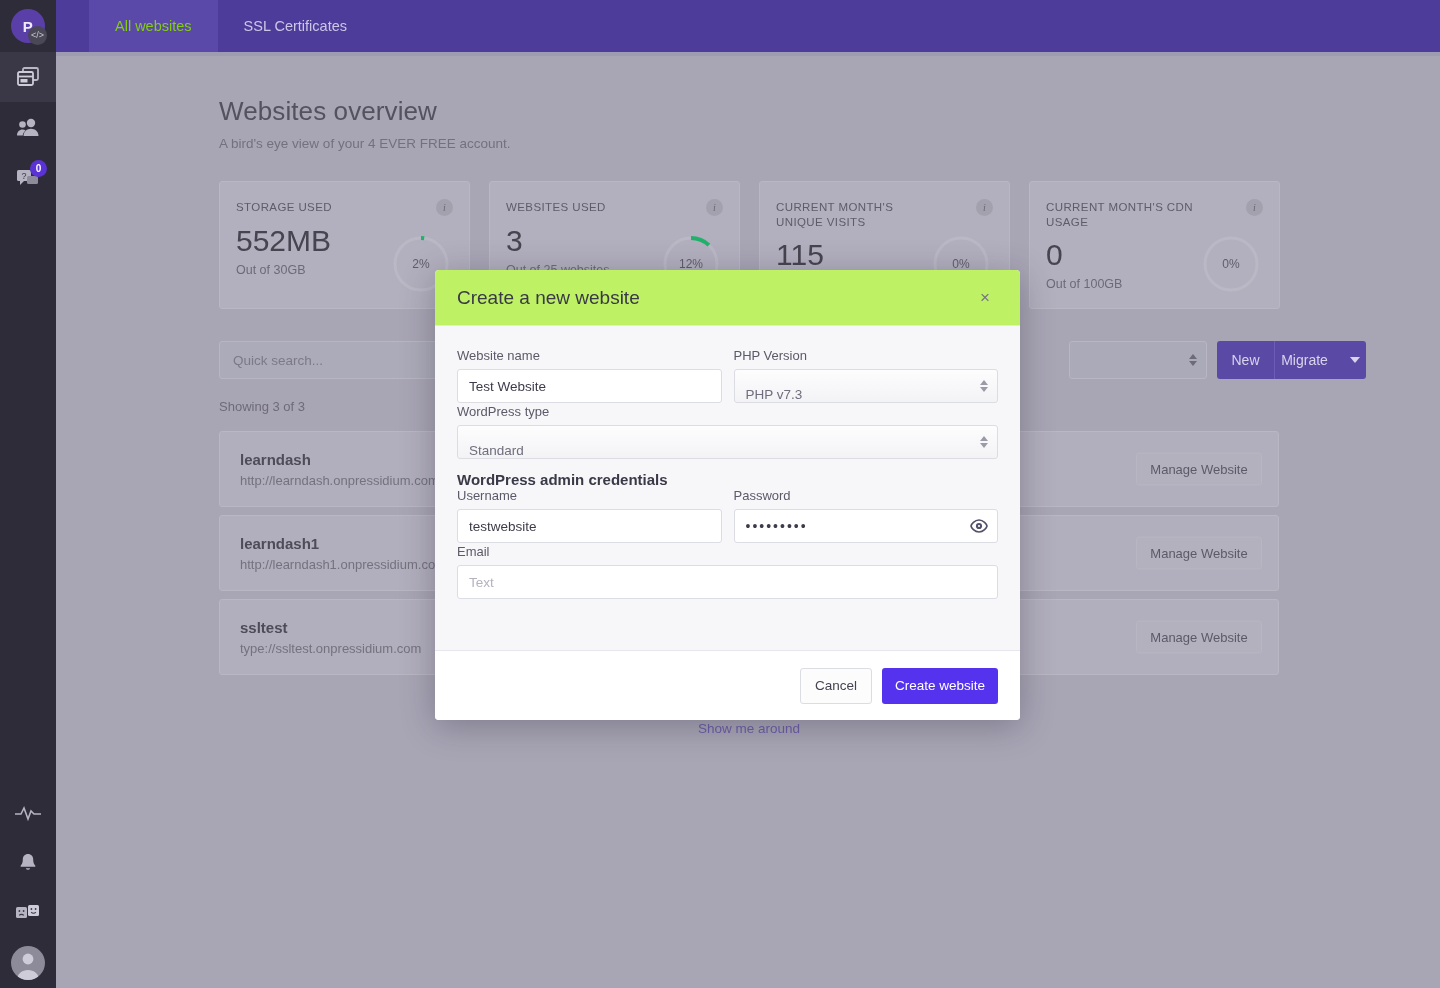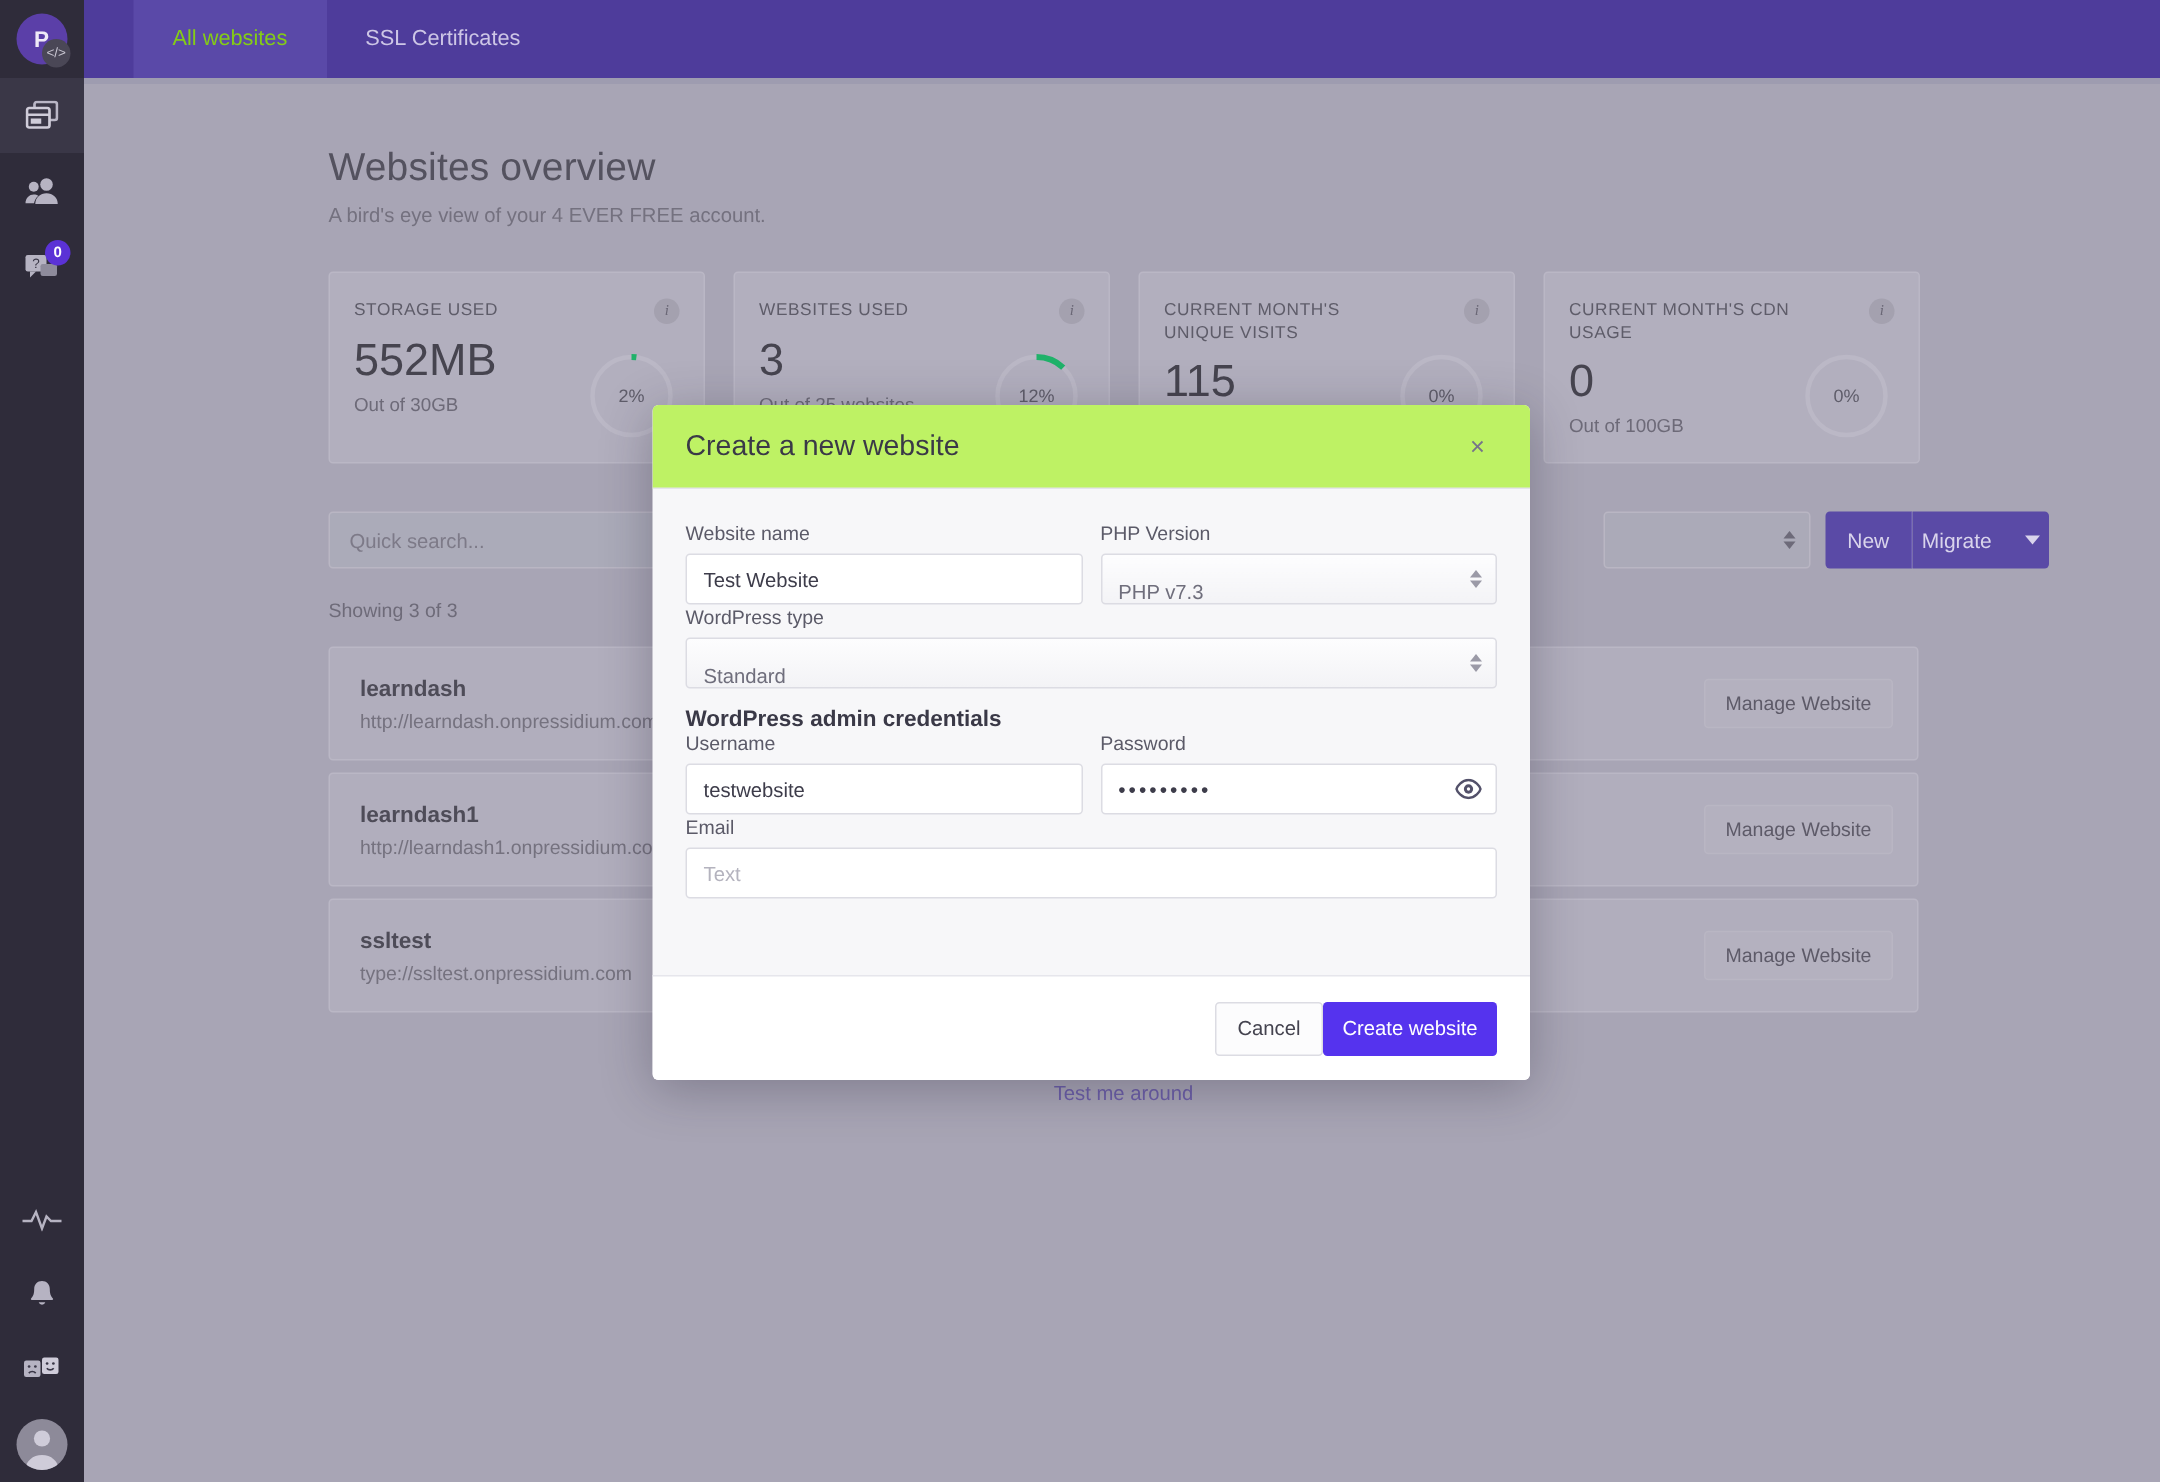--- a/index.html
+++ b/index.html
@@ -205,21 +205,21 @@
   .pwd-wrap { position: relative; }
   .eye {
     position: absolute; right: 10px; top: 50%; transform: translateY(-50%);
     width: 18px; height: 18px; display: flex; align-items: center; justify-content: center;
     cursor: pointer;
   }
   .dots { letter-spacing: 2px; font-size: 14px; color: #3d3c4a; }
   .modal-foot {
     height: 70px; border-top: 1px solid #e6e6ec; background: #ffffff;
     display: flex; align-items: center; justify-content: flex-end;
-    padding: 0 22px; 
+    padding: 0 22px; gap: 10px;
   }
   .btn-cancel {
     width: 72px; height: 36px; border: 1px solid #dcdce3; border-radius: 3px;
     background: #fcfcfd; color: #44434f; font-size: 13.5px;
     display: flex; align-items: center; justify-content: center; cursor: pointer;
   }
   .btn-create {
     width: 116px; height: 36px; border-radius: 3px;
     background: #5533ee; color: #ffffff; font-size: 13.5px;
     display: flex; align-items: center; justify-content: center; cursor: pointer;
@@ -426,21 +426,21 @@
         </div>
         <div class="row">
           <div>
             <div class="row-name">ssltest</div>
             <div class="row-url">type://ssltest.onpressidium.com</div>
           </div>
           <div class="row-manage">Manage Website</div>
         </div>
       </div>
 
-      <div class="show-around">Test me around</div>
+      <div class="show-around">Show me around</div>
     </div>
   </div>
 
   <div class="modal">
     <div class="modal-head">
       <div class="modal-title">Create a new website</div>
       <div class="modal-close">×</div>
     </div>
 
     <div class="modal-body">

